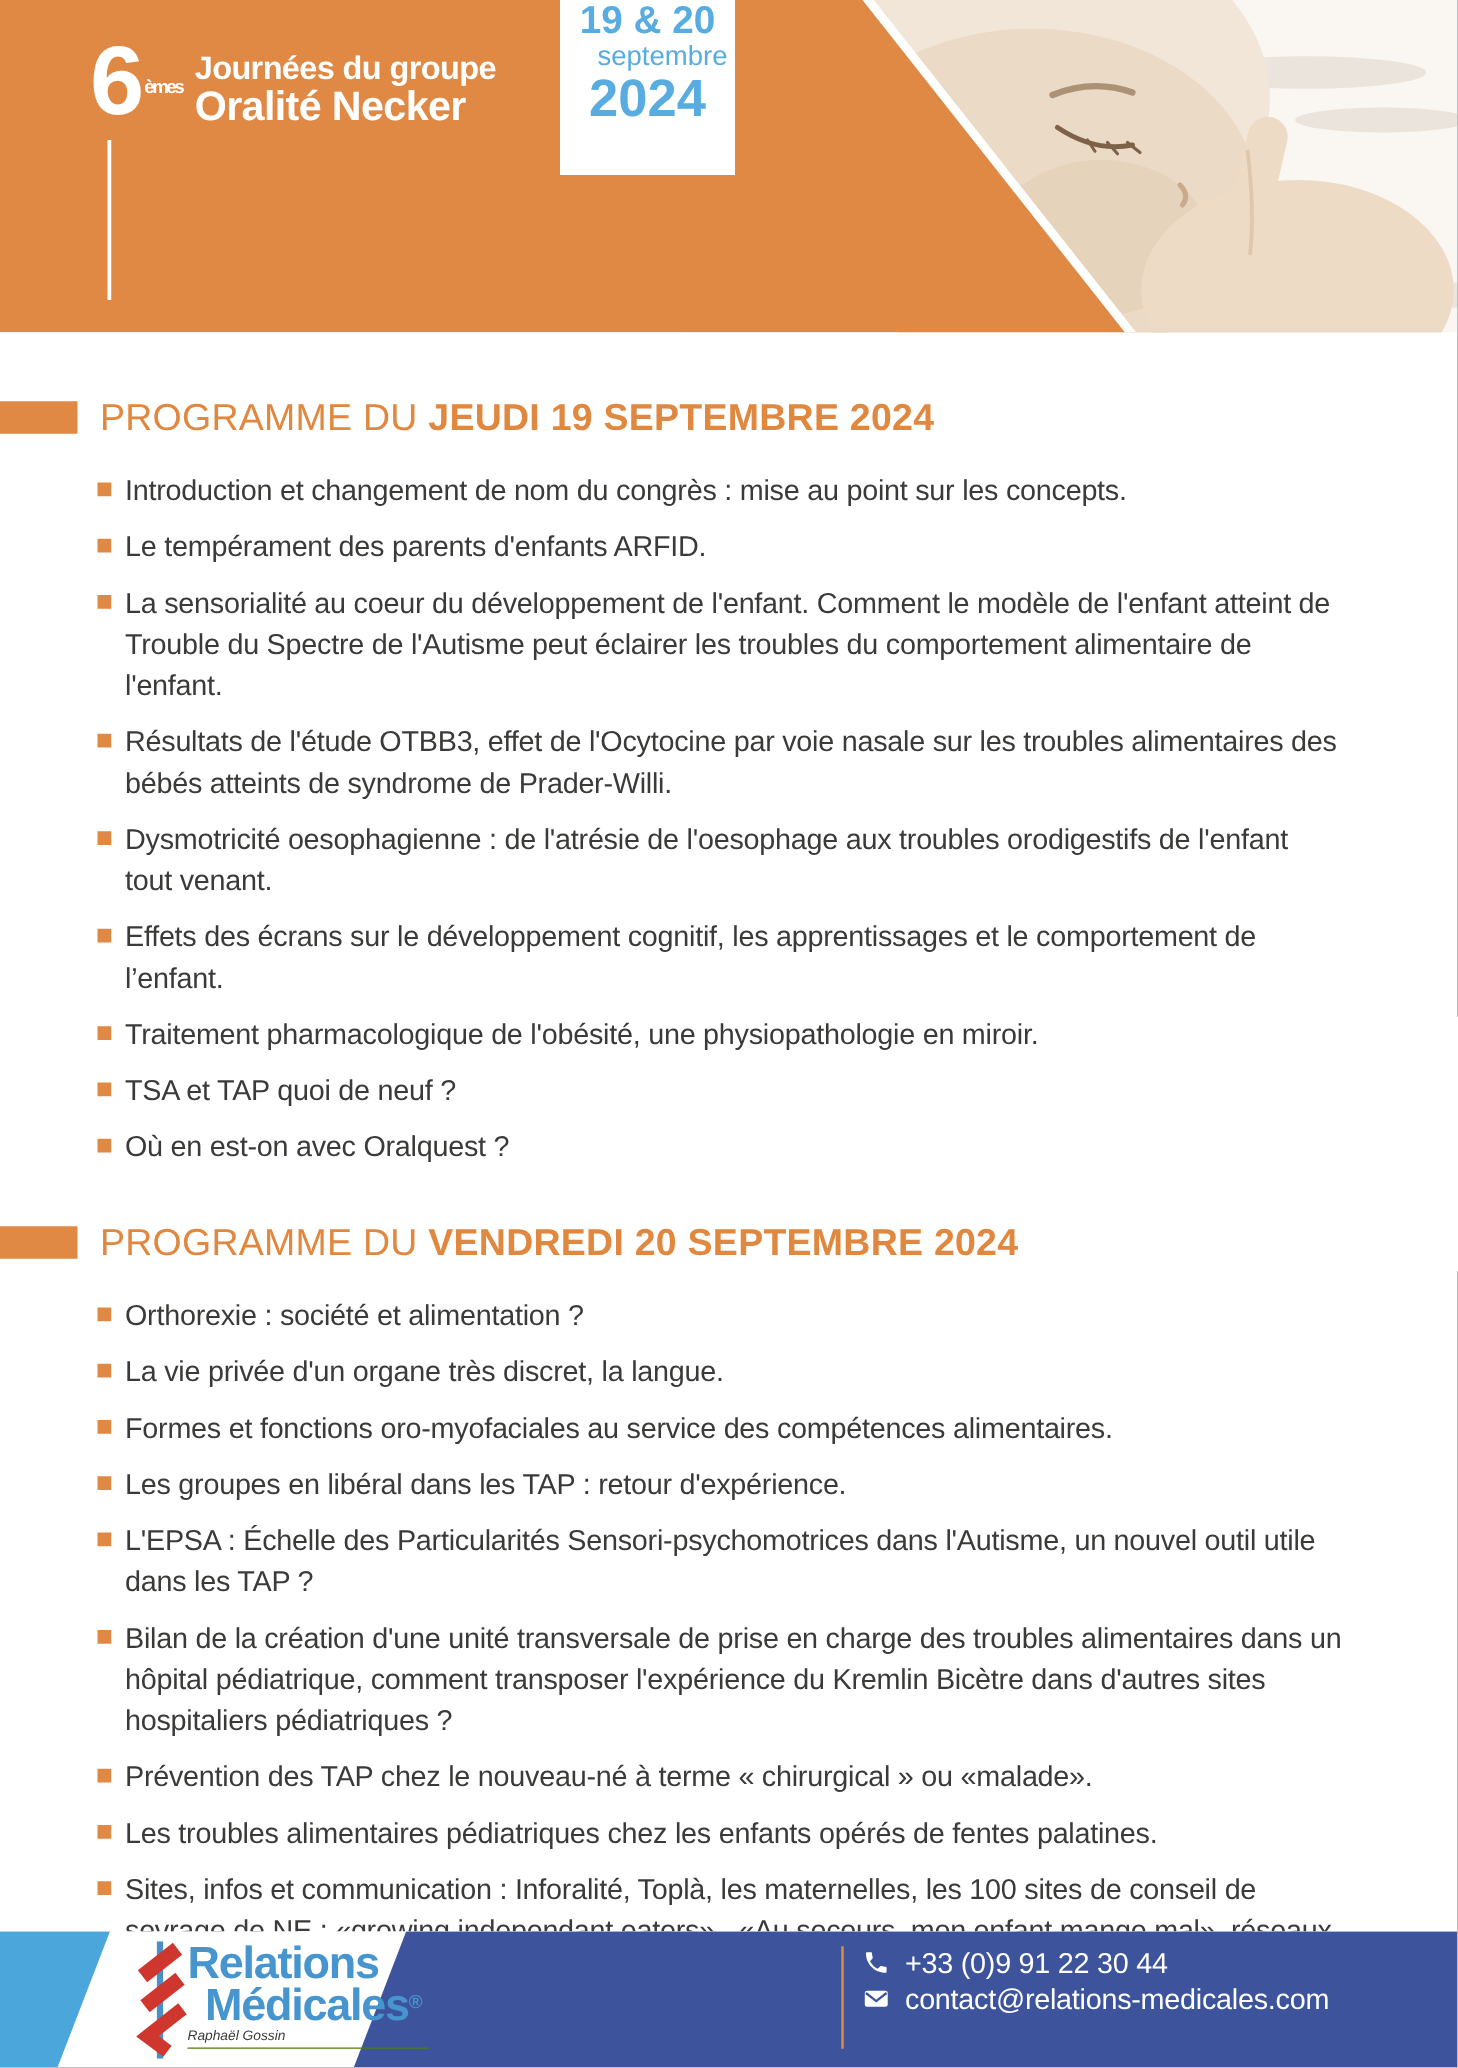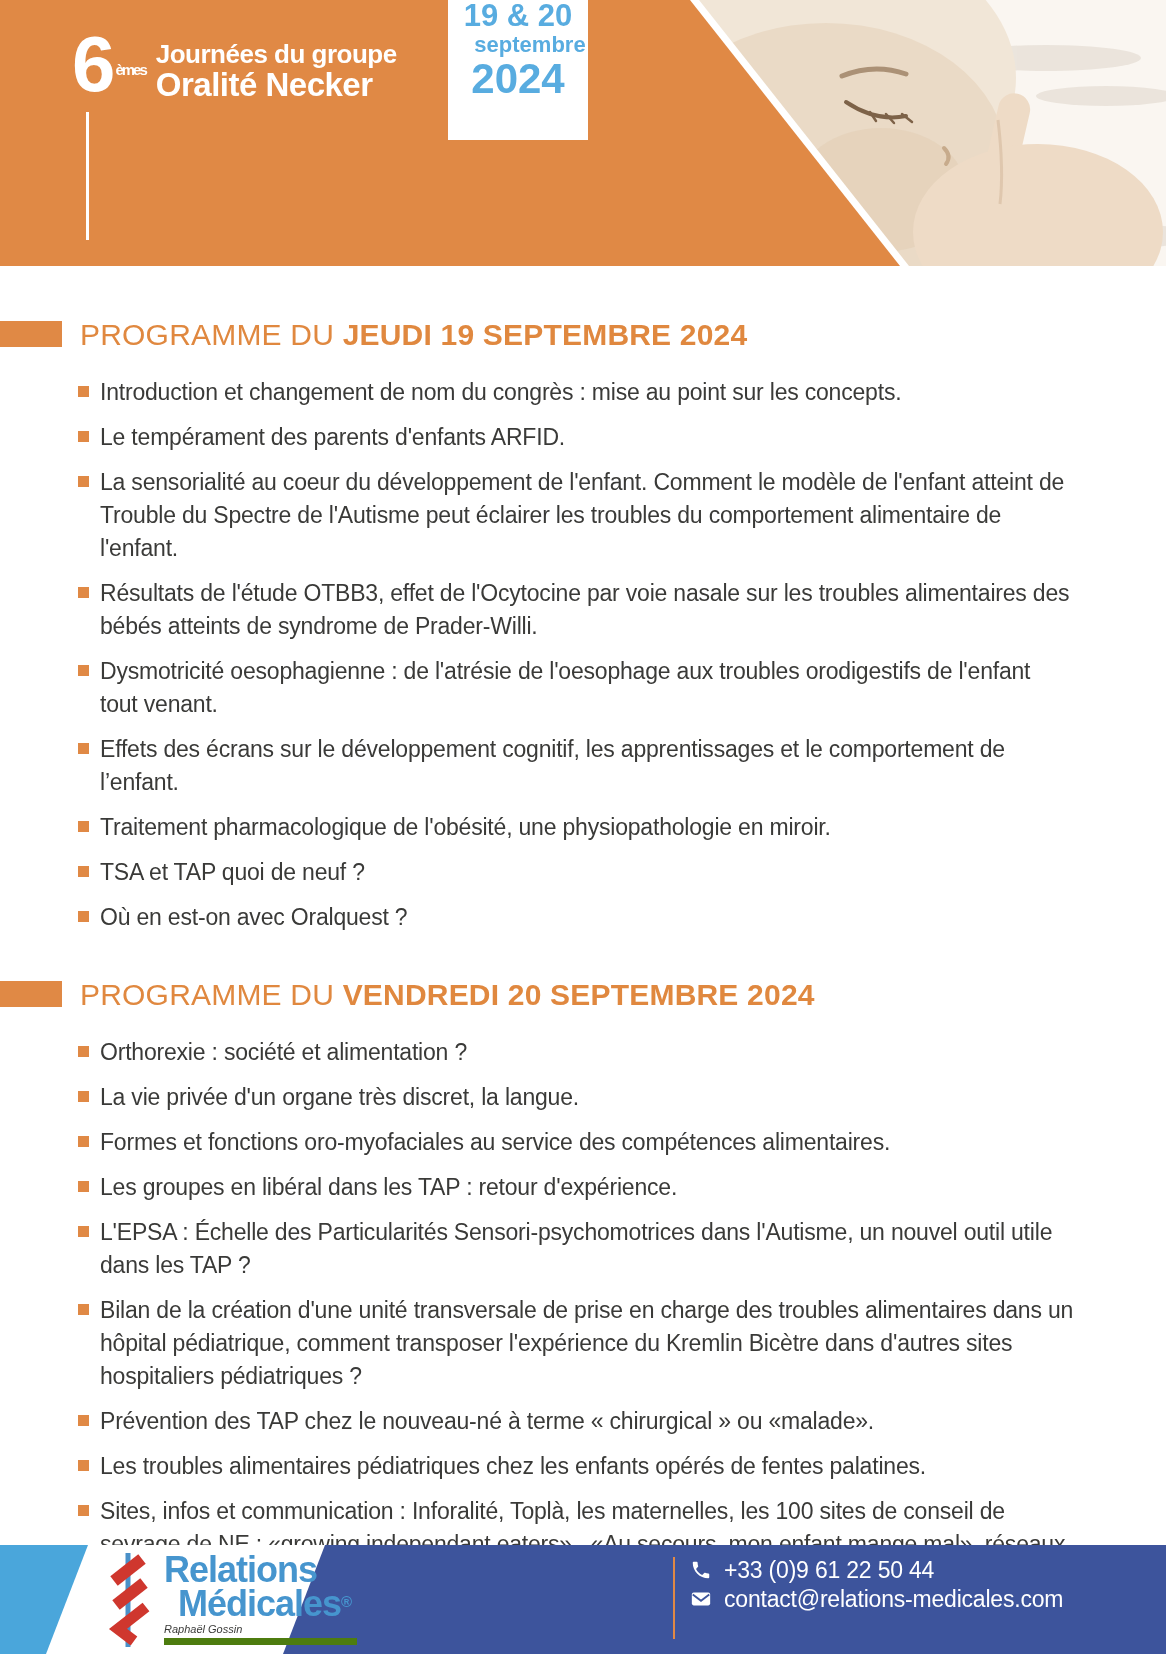--- a/index.html
+++ b/index.html
@@ -18,21 +18,21 @@
   .edition{position:absolute;left:72px;top:26px;display:flex;color:#fff;}
   .big6{font-size:78px;font-weight:bold;line-height:76px;letter-spacing:-2px;}
   .suffix{font-size:15px;font-weight:bold;vertical-align:top;position:relative;top:6px;left:2px;}
   .group{margin-left:12px;margin-top:14px;}
   .group-l1{font-size:26px;font-weight:bold;line-height:28px;letter-spacing:-0.5px;}
   .group-l2{font-size:33px;font-weight:bold;line-height:34px;letter-spacing:-0.5px;}
   .vline{position:absolute;left:86px;top:112px;width:3px;height:128px;background:#ffffff;}
   .datebox{position:absolute;left:448px;top:0;width:140px;height:140px;background:#ffffff;
     text-align:center;color:#58ace0;box-sizing:border-box;}
   .date-days{font-size:31px;font-weight:bold;line-height:32px;}
-  .date-month{font-size:22px;font-weight:bold;line-height:26px;margin-left:24px;}
+  .date-month{font-size:22px;font-weight:normal;line-height:26px;margin-left:24px;}
   .date-year{font-size:42px;font-weight:bold;line-height:42px;}
   .title{position:absolute;left:100px;top:148px;color:#ffffff;}
   .title-l1{font-size:35px;font-weight:bold;line-height:42px;letter-spacing:-0.5px;}
   .title-l2{font-size:33px;font-weight:normal;line-height:40px;letter-spacing:-0.5px;}
 
   
   .content{position:absolute;top:266px;left:0;width:1166px;}
   .section-header{position:relative;padding-left:80px;white-space:nowrap;}
   .section-header.first{margin-top:52px;}
   .section-header.second{margin-top:44px;}
@@ -44,21 +44,21 @@
     color:#3a3a38;margin-bottom:12px;letter-spacing:-0.2px;}
   .bullet{position:absolute;left:0;top:10px;width:11px;height:11px;background:#e08945;}
 
   
   .footer{position:absolute;left:0;top:1545px;width:1166px;height:109px;background:#ffffff;}
   .footer-lightblue{position:absolute;left:0;top:0;width:120px;height:109px;background:#4aa6db;
     clip-path:polygon(0 0,88px 0,46px 109px,0 109px);}
   .footer-navy{position:absolute;left:0;top:0;width:1166px;height:109px;background:#3d549c;
     clip-path:polygon(325px 0,1166px 0,1166px 109px,283px 109px);}
   .logo{position:absolute;left:104px;top:8px;display:flex;align-items:flex-start;}
-  .logo-text{margin-left:14px;border-bottom:7px solid #4d7c0f;padding:0 6px 3px 0;}
+  .logo-text{margin-left:0;border-bottom:1px solid #4d7c0f;padding:0 6px 3px 0;}
   .logo-l1{font-size:36px;font-weight:bold;color:#4695ce;line-height:34px;letter-spacing:-1px;}
   .logo-l2{font-size:36px;font-weight:bold;color:#4695ce;line-height:34px;letter-spacing:-1px;padding-left:14px;}
   .logo-reg{font-size:15px;vertical-align:top;position:relative;top:-2px;}
   .logo-tagline{font-size:11px;color:#3a3a38;text-align:left;margin-top:2px;font-style:italic;}
   .contact-rule{position:absolute;left:673px;top:12px;width:2px;height:82px;background:#e08945;}
   .contacts{position:absolute;left:690px;top:13px;color:#ffffff;}
   .contact-row{display:flex;align-items:center;margin-bottom:5px;}
   .contact-row .cicon{width:22px;height:22px;margin-right:12px;flex:0 0 auto;}
   .contact-text{font-size:23px;line-height:24px;letter-spacing:-0.2px;color:#ffffff;text-decoration:none;}
 </style>
@@ -239,21 +239,21 @@
         <div class="logo-tagline">Raphaël Gossin</div>
       </div>
     </div>
 
     <div class="contact-rule"></div>
     <div class="contacts">
       <div class="contact-row">
         <svg class="cicon" viewBox="0 0 24 24">
           <path fill="#ffffff" d="M6.6 10.8c1.5 2.9 3.8 5.2 6.7 6.7l2.2-2.2c.3-.3.7-.4 1-.2 1.1.4 2.3.6 3.5.6.6 0 1 .4 1 1V20c0 .6-.4 1-1 1C10.6 21 3 13.4 3 4c0-.6.4-1 1-1h3.3c.6 0 1 .4 1 1 0 1.2.2 2.4.6 3.5.1.3 0 .7-.2 1l-2.1 2.3z"></path>
         </svg>
-        <a class="contact-text" href="#">+33 (0)9 61 22 50 44</a>
+        <a class="contact-text" href="#">+33 (0)9 91 22 30 44</a>
       </div>
       <div class="contact-row">
         <svg class="cicon" viewBox="0 0 24 24">
           <rect x="2" y="5" width="20" height="14" rx="2" fill="#ffffff"></rect>
           <path d="M3 7 l9 7 9-7" stroke="#3d549c" stroke-width="2" fill="none"></path>
         </svg>
         <a class="contact-text" href="#">contact@relations-medicales.com</a>
       </div>
     </div>
   </div>

